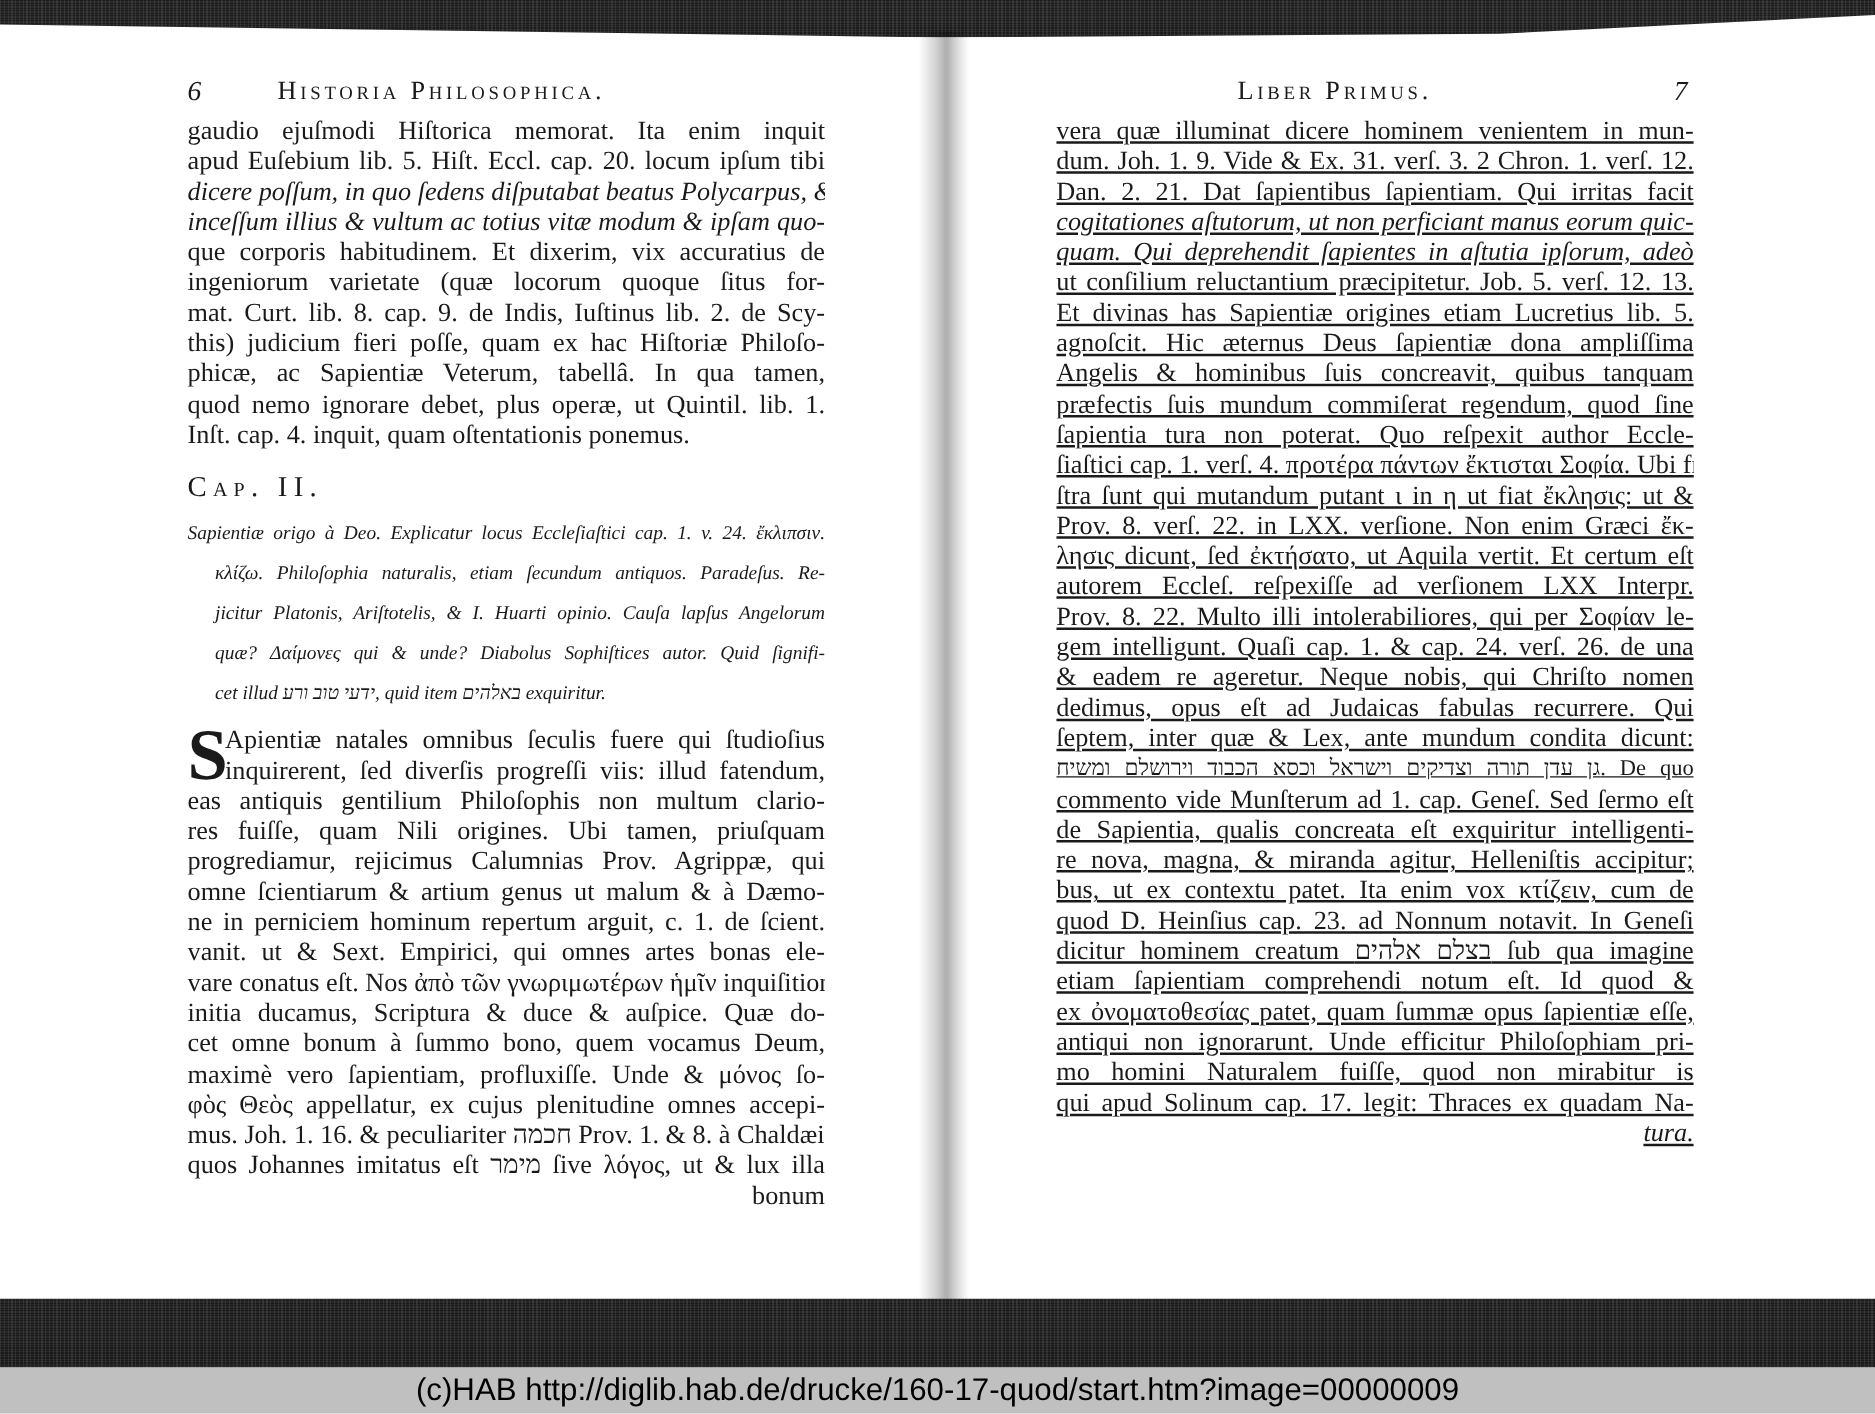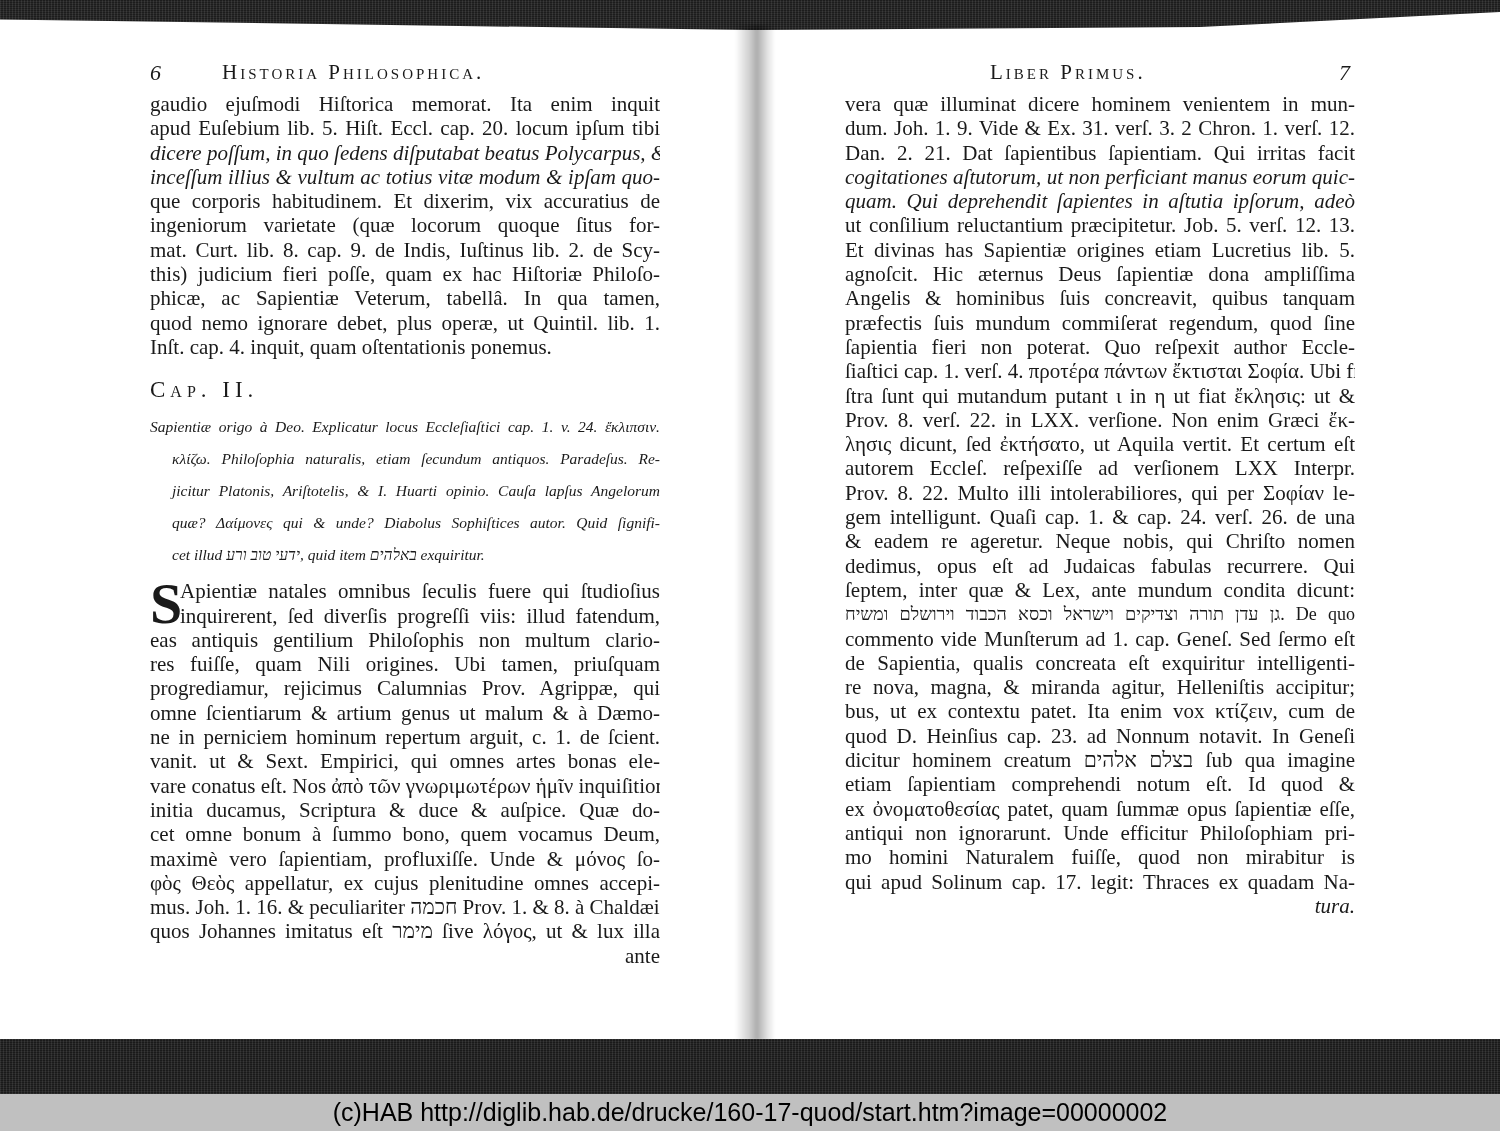--- a/index.html
+++ b/index.html
@@ -34,21 +34,21 @@
     background: #c0c0c0;
     display: flex; align-items: center; justify-content: center;
   }
   .footer-bar span {
     font-family: "Liberation Sans", "DejaVu Sans", sans-serif;
     font-size: 25px; color: #000;
   }
 
   .page { position: absolute; top: 58px; }
   .page.left { left: 150px; width: 510px; }
-  .page.right { left: 845px; width: 510px; }
+  .page.right { left: 845px; width: 510px; text-decoration: underline; }
 
   .running-head {
     position: relative; height: 34px;
     font-size: 21px; letter-spacing: 3px;
     font-variant: small-caps;
   }
   .running-head .folio { position: absolute; top: 2px; font-size: 22px; letter-spacing: 0; }
   .left .running-head .folio { left: 0; font-style: italic; }
   .right .running-head .folio { right: 5px; font-style: italic; }
   .left .running-head .title { position: absolute; left: 72px; top: 2px; }
@@ -127,41 +127,41 @@
     <div class="body-line">omne ſcientiarum &amp; artium genus ut malum &amp; à Dæmo-</div>
     <div class="body-line">ne in perniciem hominum repertum arguit, c. 1. de ſcient.</div>
     <div class="body-line">vanit. ut &amp; Sext. Empirici, qui omnes artes bonas ele-</div>
     <div class="body-line">vare conatus eſt. Nos ἀπὸ τῶν γνωριμωτέρων ἡμῖν inquiſitionis</div>
     <div class="body-line">initia ducamus, Scriptura &amp; duce &amp; auſpice. Quæ do-</div>
     <div class="body-line">cet omne bonum à ſummo bono, quem vocamus Deum,</div>
     <div class="body-line">maximè vero ſapientiam, profluxiſſe. Unde &amp; μόνος ſο-</div>
     <div class="body-line">φὸς Θεὸς appellatur, ex cujus plenitudine omnes accepi-</div>
     <div class="body-line">mus. Joh. 1. 16. &amp; peculiariter חכמה Prov. 1. &amp; 8. à Chaldæis,</div>
     <div class="body-line">quos Johannes imitatus eſt מימר ſive λόγος, ut &amp; lux illa</div>
-    <div class="body-line right-al">ante</div>
+    <div class="body-line right-al">bonum</div>
   </div>
 </div>
 
 <div class="page right">
   <div class="running-head">
     <span class="title">Liber Primus.</span>
     <span class="folio">7</span>
   </div>
   <div>
     <div class="body-line">vera quæ illuminat dicere hominem venientem in mun-</div>
     <div class="body-line">dum. Joh. 1. 9. Vide &amp; Ex. 31. verſ. 3. 2 Chron. 1. verſ. 12.</div>
     <div class="body-line">Dan. 2. 21. Dat ſapientibus ſapientiam. Qui irritas facit</div>
     <div class="body-line" style="font-style:italic">cogitationes aſtutorum, ut non perficiant manus eorum quic-</div>
     <div class="body-line" style="font-style:italic">quam. Qui deprehendit ſapientes in aſtutia ipſorum, adeò</div>
     <div class="body-line">ut conſilium reluctantium præcipitetur. Job. 5. verſ. 12. 13.</div>
     <div class="body-line">Et divinas has Sapientiæ origines etiam Lucretius lib. 5.</div>
     <div class="body-line">agnoſcit. Hic æternus Deus ſapientiæ dona ampliſſima</div>
     <div class="body-line">Angelis &amp; hominibus ſuis concreavit, quibus tanquam</div>
     <div class="body-line">præfectis ſuis mundum commiſerat regendum, quod ſine</div>
-    <div class="body-line">ſapientia fieri non poterat. Quo reſpexit author Eccle-</div>
+    <div class="body-line">ſapientia tura non poterat. Quo reſpexit author Eccle-</div>
     <div class="body-line">ſiaſtici cap. 1. verſ. 4. προτέρα πάντων ἔκτισται Σοφία. Ubi fru-</div>
     <div class="body-line">ſtra ſunt qui mutandum putant ι in η ut fiat ἔκλησις: ut &amp;</div>
     <div class="body-line">Prov. 8. verſ. 22. in LXX. verſione. Non enim Græci ἔκ-</div>
     <div class="body-line">λησις dicunt, ſed ἐκτήσατο, ut Aquila vertit. Et certum eſt</div>
     <div class="body-line">autorem Eccleſ. reſpexiſſe ad verſionem LXX Interpr.</div>
     <div class="body-line">Prov. 8. 22. Multo illi intolerabiliores, qui per Σοφίαν le-</div>
     <div class="body-line">gem intelligunt. Quaſi cap. 1. &amp; cap. 24. verſ. 26. de una</div>
     <div class="body-line">&amp; eadem re ageretur. Neque nobis, qui Chriſto nomen</div>
     <div class="body-line">dedimus, opus eſt ad Judaicas fabulas recurrere. Qui</div>
     <div class="body-line">ſeptem, inter quæ &amp; Lex, ante mundum condita dicunt:</div>
@@ -175,14 +175,14 @@
     <div class="body-line">etiam ſapientiam comprehendi notum eſt. Id quod &amp;</div>
     <div class="body-line">ex ὀνοματοθεσίας patet, quam ſummæ opus ſapientiæ eſſe,</div>
     <div class="body-line">antiqui non ignorarunt. Unde efficitur Philoſophiam pri-</div>
     <div class="body-line">mo homini Naturalem fuiſſe, quod non mirabitur is</div>
     <div class="body-line">qui apud Solinum cap. 17. legit: Thraces ex quadam Na-</div>
     <div class="body-line right-al" style="font-style:italic">tura.</div>
   </div>
 </div>
 
 <div class="footer-bar">
-  <span>(c)HAB http://diglib.hab.de/drucke/160-17-quod/start.htm?image=00000002</span>
+  <span>(c)HAB http://diglib.hab.de/drucke/160-17-quod/start.htm?image=00000009</span>
 </div>
 
 </body></html>

